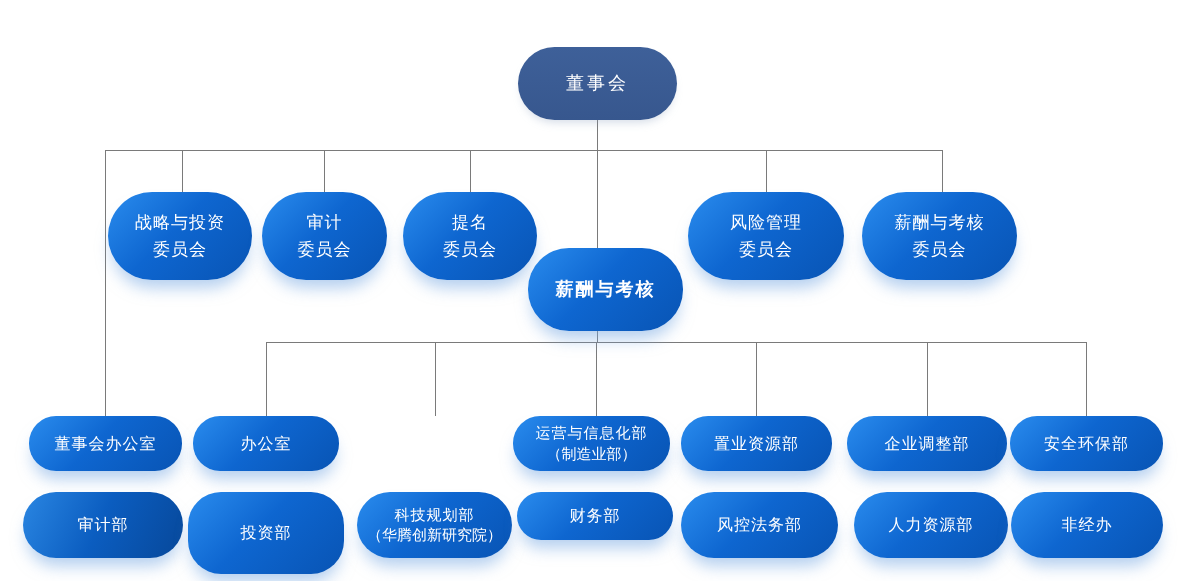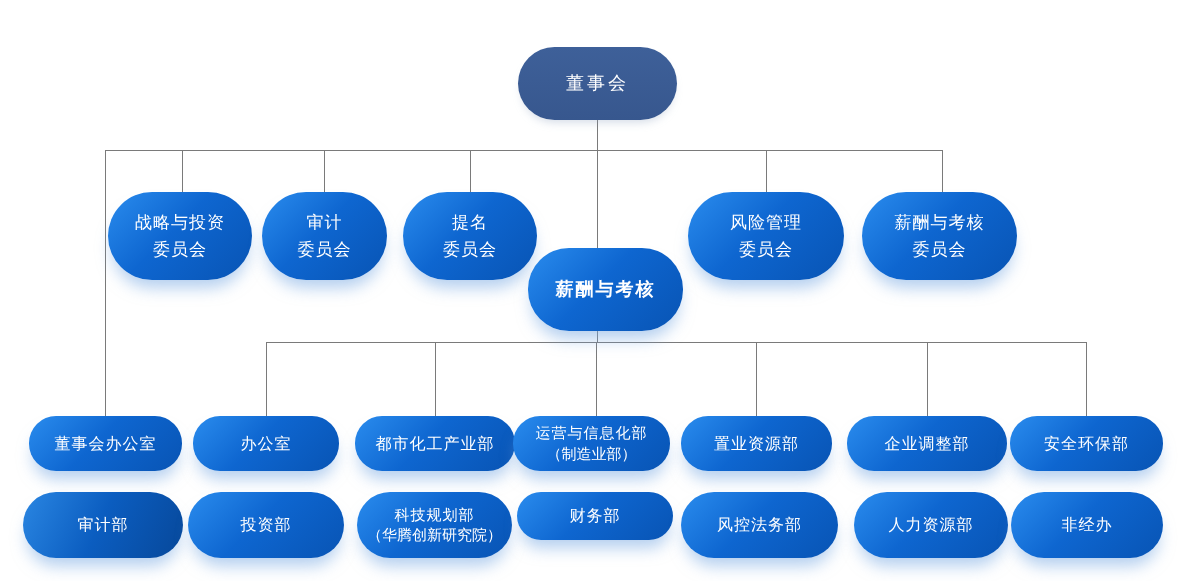--- a/index.html
+++ b/index.html
@@ -94,41 +94,38 @@
   <div class="node pill gm" style="left:528px;top:248px;width:155px;height:83px;border-radius:41px;">
     <span class="ln">薪酬与考核</span>
   </div>
 
   <div class="node pill dept" style="left:29px;top:416px;width:153px;height:55px;border-radius:27px;justify-content:center;">
     <span class="ln">董事会办公室</span>
   </div>
   <div class="node pill dept" style="left:193px;top:416px;width:146px;height:55px;border-radius:27px;">
     <span class="ln">办公室</span>
   </div>
-  <div class="node pill dept" style="left:355px;top:416px;width:160px;height:55px;border-radius:27px;">
-    <span class="ln">都市化工产业部</span>
-  </div>
   <div class="node pill dept" style="left:681px;top:416px;width:151px;height:55px;border-radius:27px;">
     <span class="ln">置业资源部</span>
   </div>
   <div class="node pill dept twoline" style="left:513px;top:416px;width:157px;height:55px;border-radius:27px;">
     <span class="ln">运营与信息化部</span>
     <span class="ln sub">（制造业部）</span>
   </div>
   <div class="node pill dept" style="left:847px;top:416px;width:160px;height:55px;border-radius:27px;">
     <span class="ln">企业调整部</span>
   </div>
   <div class="node pill dept" style="left:1010px;top:416px;width:153px;height:55px;border-radius:27px;">
     <span class="ln">安全环保部</span>
   </div>
 
   <div class="node pill-darkright dept" style="left:23px;top:492px;width:160px;height:66px;border-radius:33px;">
     <span class="ln">审计部</span>
   </div>
-  <div class="node pill dept" style="left:188px;top:492px;width:156px;height:66px;border-radius:33px;">
+  <div class="node pill dept" style="left:188px;top:492px;width:156px;height:82px;border-radius:33px;">
     <span class="ln">投资部</span>
   </div>
   <div class="node pill dept twoline" style="left:357px;top:492px;width:155px;height:66px;border-radius:33px;">
     <span class="ln">科技规划部</span>
     <span class="ln sub">（华腾创新研究院）</span>
   </div>
   <div class="node pill dept" style="left:517px;top:492px;width:156px;height:48px;border-radius:33px;">
     <span class="ln">财务部</span>
   </div>
   <div class="node pill dept" style="left:681px;top:492px;width:157px;height:66px;border-radius:33px;">

